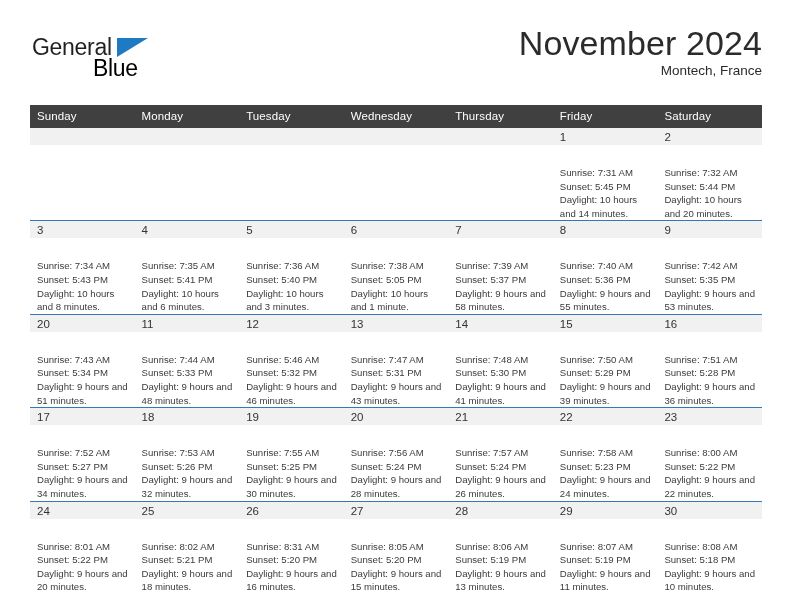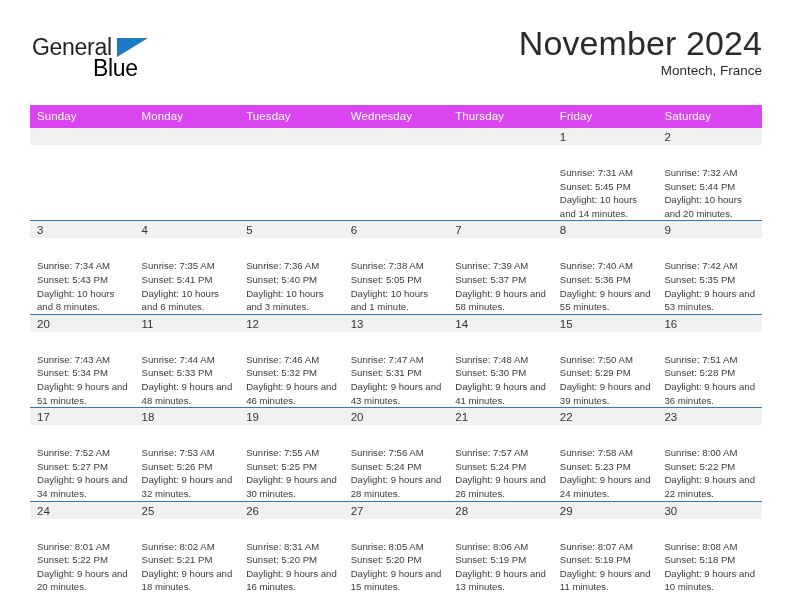--- a/index.html
+++ b/index.html
@@ -92,21 +92,21 @@
     position: absolute;
     left: 30px;
     top: 105px;
     width: 732px;
     border-collapse: collapse;
     table-layout: fixed;
   }
   .calendar col { width: 104.57px; }
 
   .calendar thead th {
-    background: #d946ef;
+    background: #404040;
     color: #ffffff;
     font-size: 11.5px;
     font-weight: normal;
     text-align: left;
     padding: 5px 0 6px 7px;
     height: 11px;
     letter-spacing: 0.1px;
   }
 
   .calendar tbody td {
@@ -291,21 +291,21 @@
             <div class="daynum-band">11</div>
             <div class="cell-body">
               <div>Sunrise: 7:44 AM</div>
               <div>Sunset: 5:33 PM</div>
               <div class="daylight-line">Daylight: 9 hours and 48 minutes.</div>
             </div>
           </td>
           <td class="cell-day">
             <div class="daynum-band">12</div>
             <div class="cell-body">
-              <div>Sunrise: 7:46 AM</div>
+              <div>Sunrise: 5:46 AM</div>
               <div>Sunset: 5:32 PM</div>
               <div class="daylight-line">Daylight: 9 hours and 46 minutes.</div>
             </div>
           </td>
           <td class="cell-day">
             <div class="daynum-band">13</div>
             <div class="cell-body">
               <div>Sunrise: 7:47 AM</div>
               <div>Sunset: 5:31 PM</div>
               <div class="daylight-line">Daylight: 9 hours and 43 minutes.</div>

